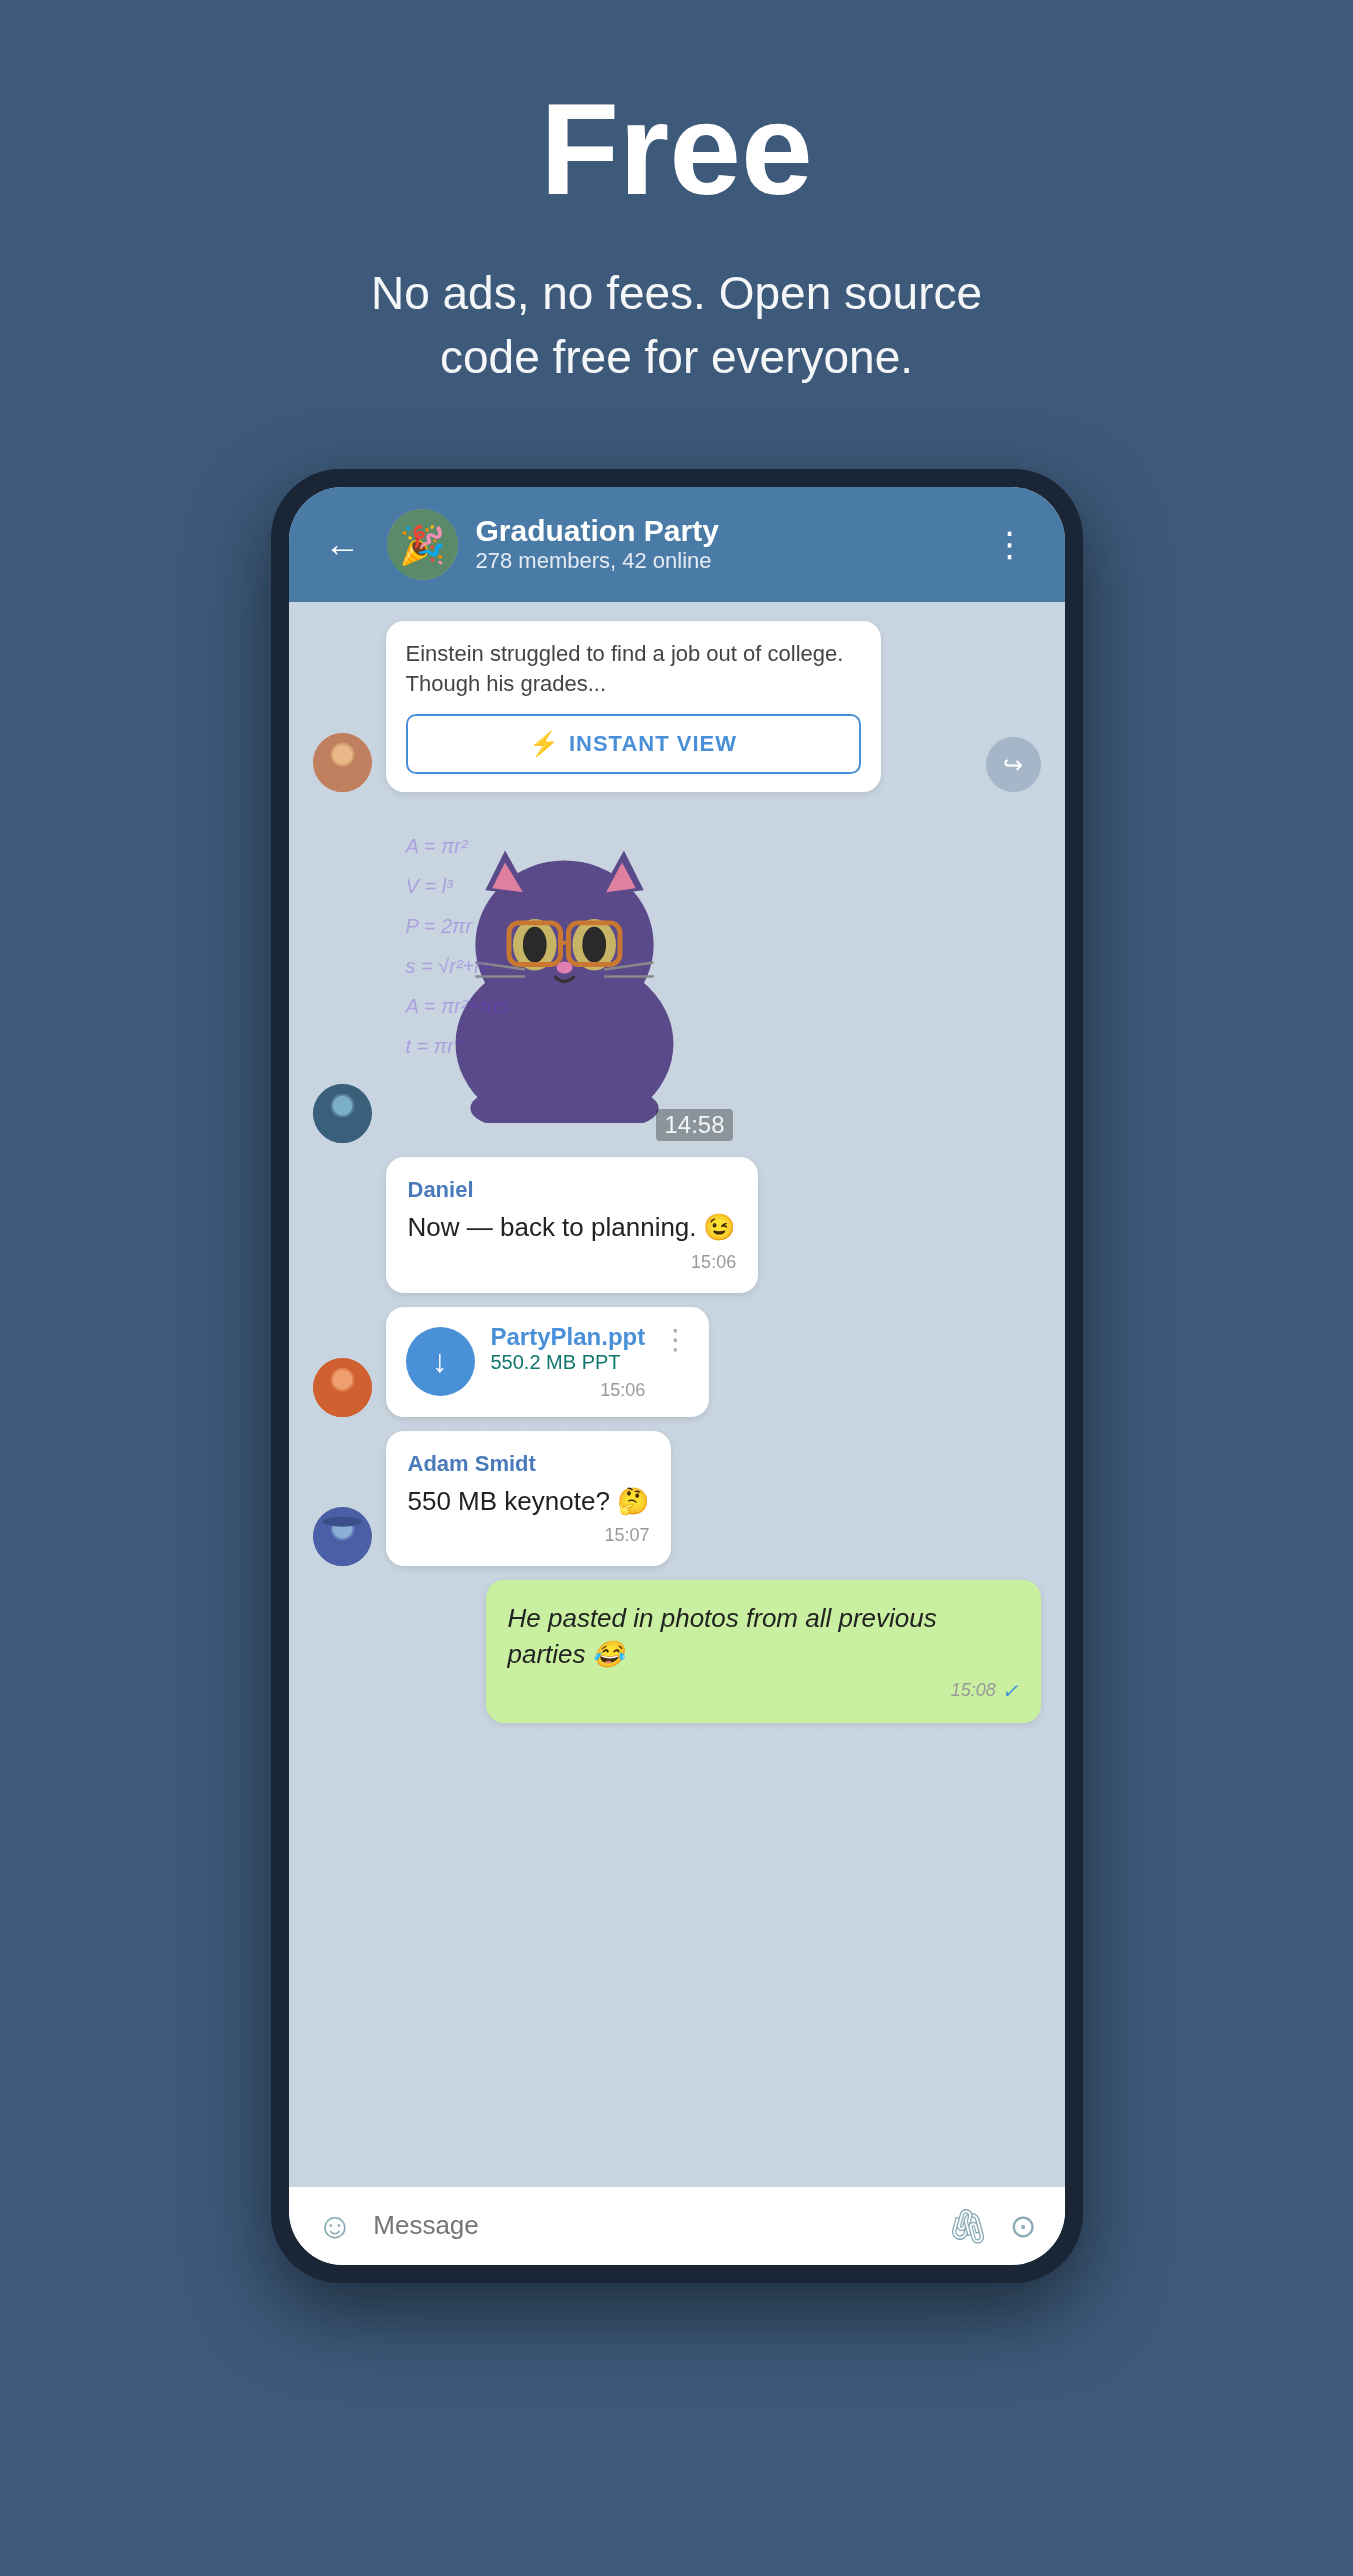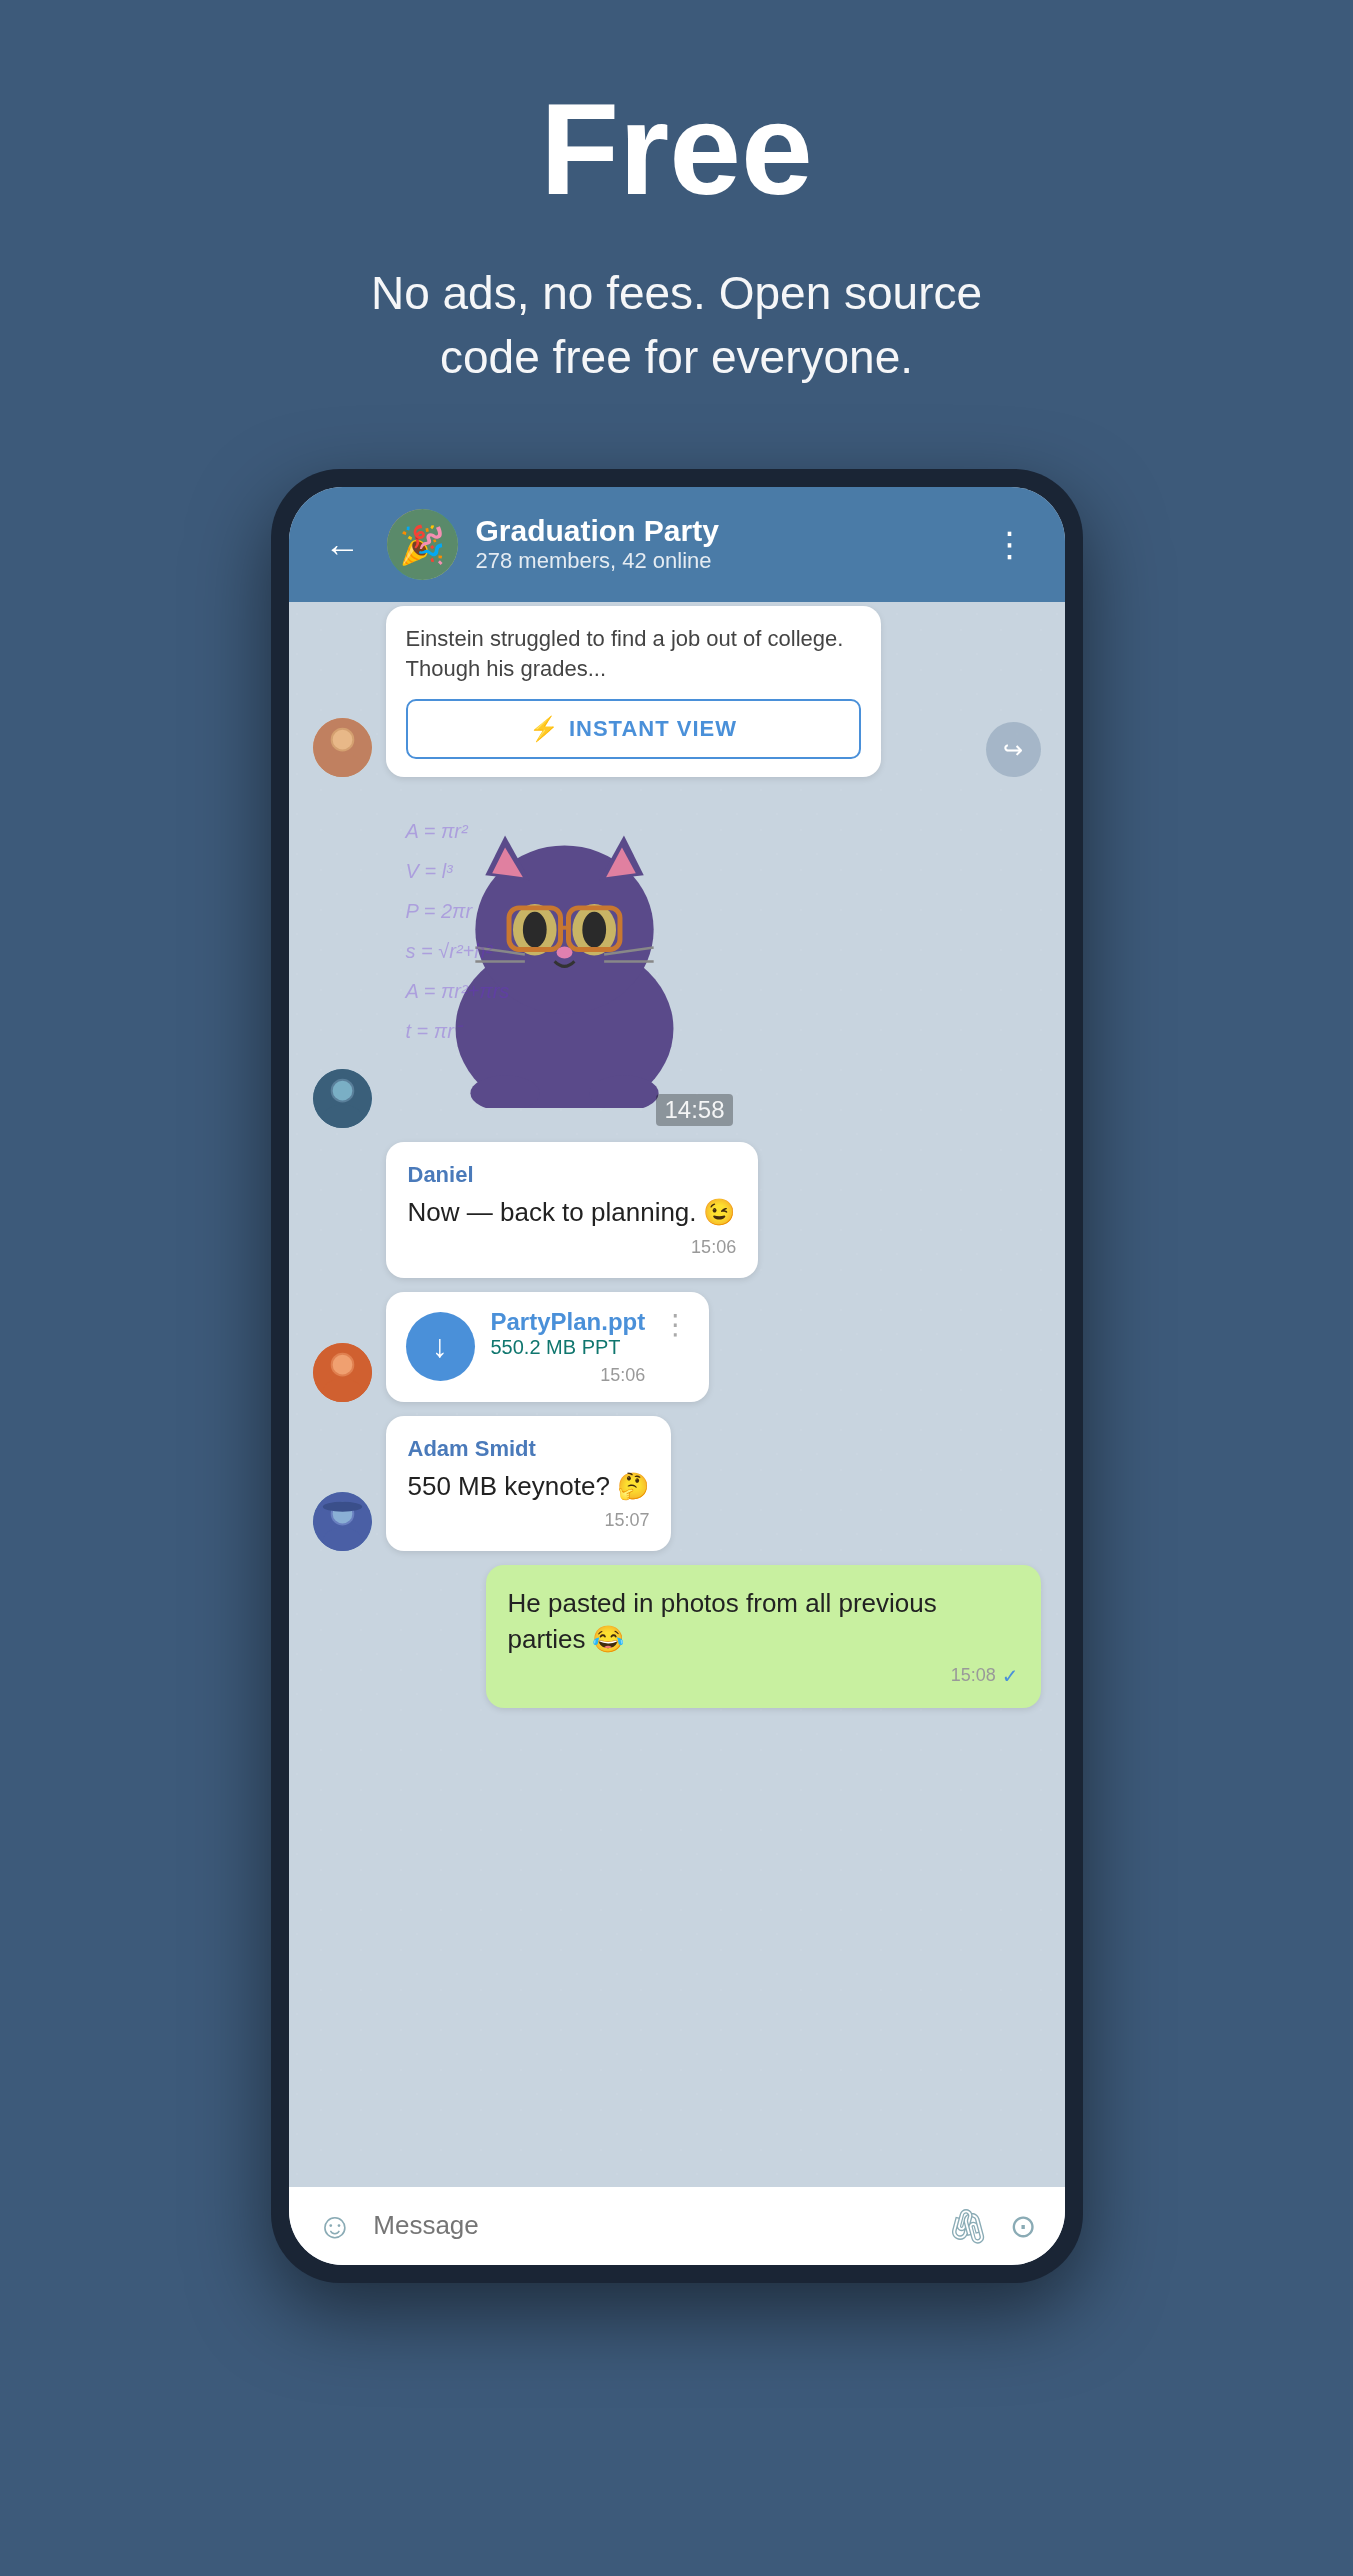--- a/index.html
+++ b/index.html
@@ -95,21 +95,21 @@
       color: white;
       font-size: 34px;
       cursor: pointer;
       padding: 4px 10px;
     }
 
     
     .chat-body {
       background: #c8d4df;
       min-height: 1585px;
-      padding: 4px 24px 20px;
+      padding: 19px 24px 20px;
       display: flex;
       flex-direction: column;
       gap: 14px;
       position: relative;
     }
 
     
     .chat-body::before {
       content: '';
       position: absolute;
@@ -159,20 +159,21 @@
     .bubble {
       background: white;
       border-radius: 18px;
       padding: 20px 22px;
       max-width: 555px;
       box-shadow: 0 2px 6px rgba(0,0,0,0.1);
       position: relative;
     }
     .bubble.green {
       background: #c8f0a0;
+      font-style: italic;
     }
     .bubble.link-card {
       padding: 18px 20px;
       max-width: 495px;
     }
 
     .sender-name {
       font-size: 22px;
       font-weight: 700;
       color: #4a7aba;

